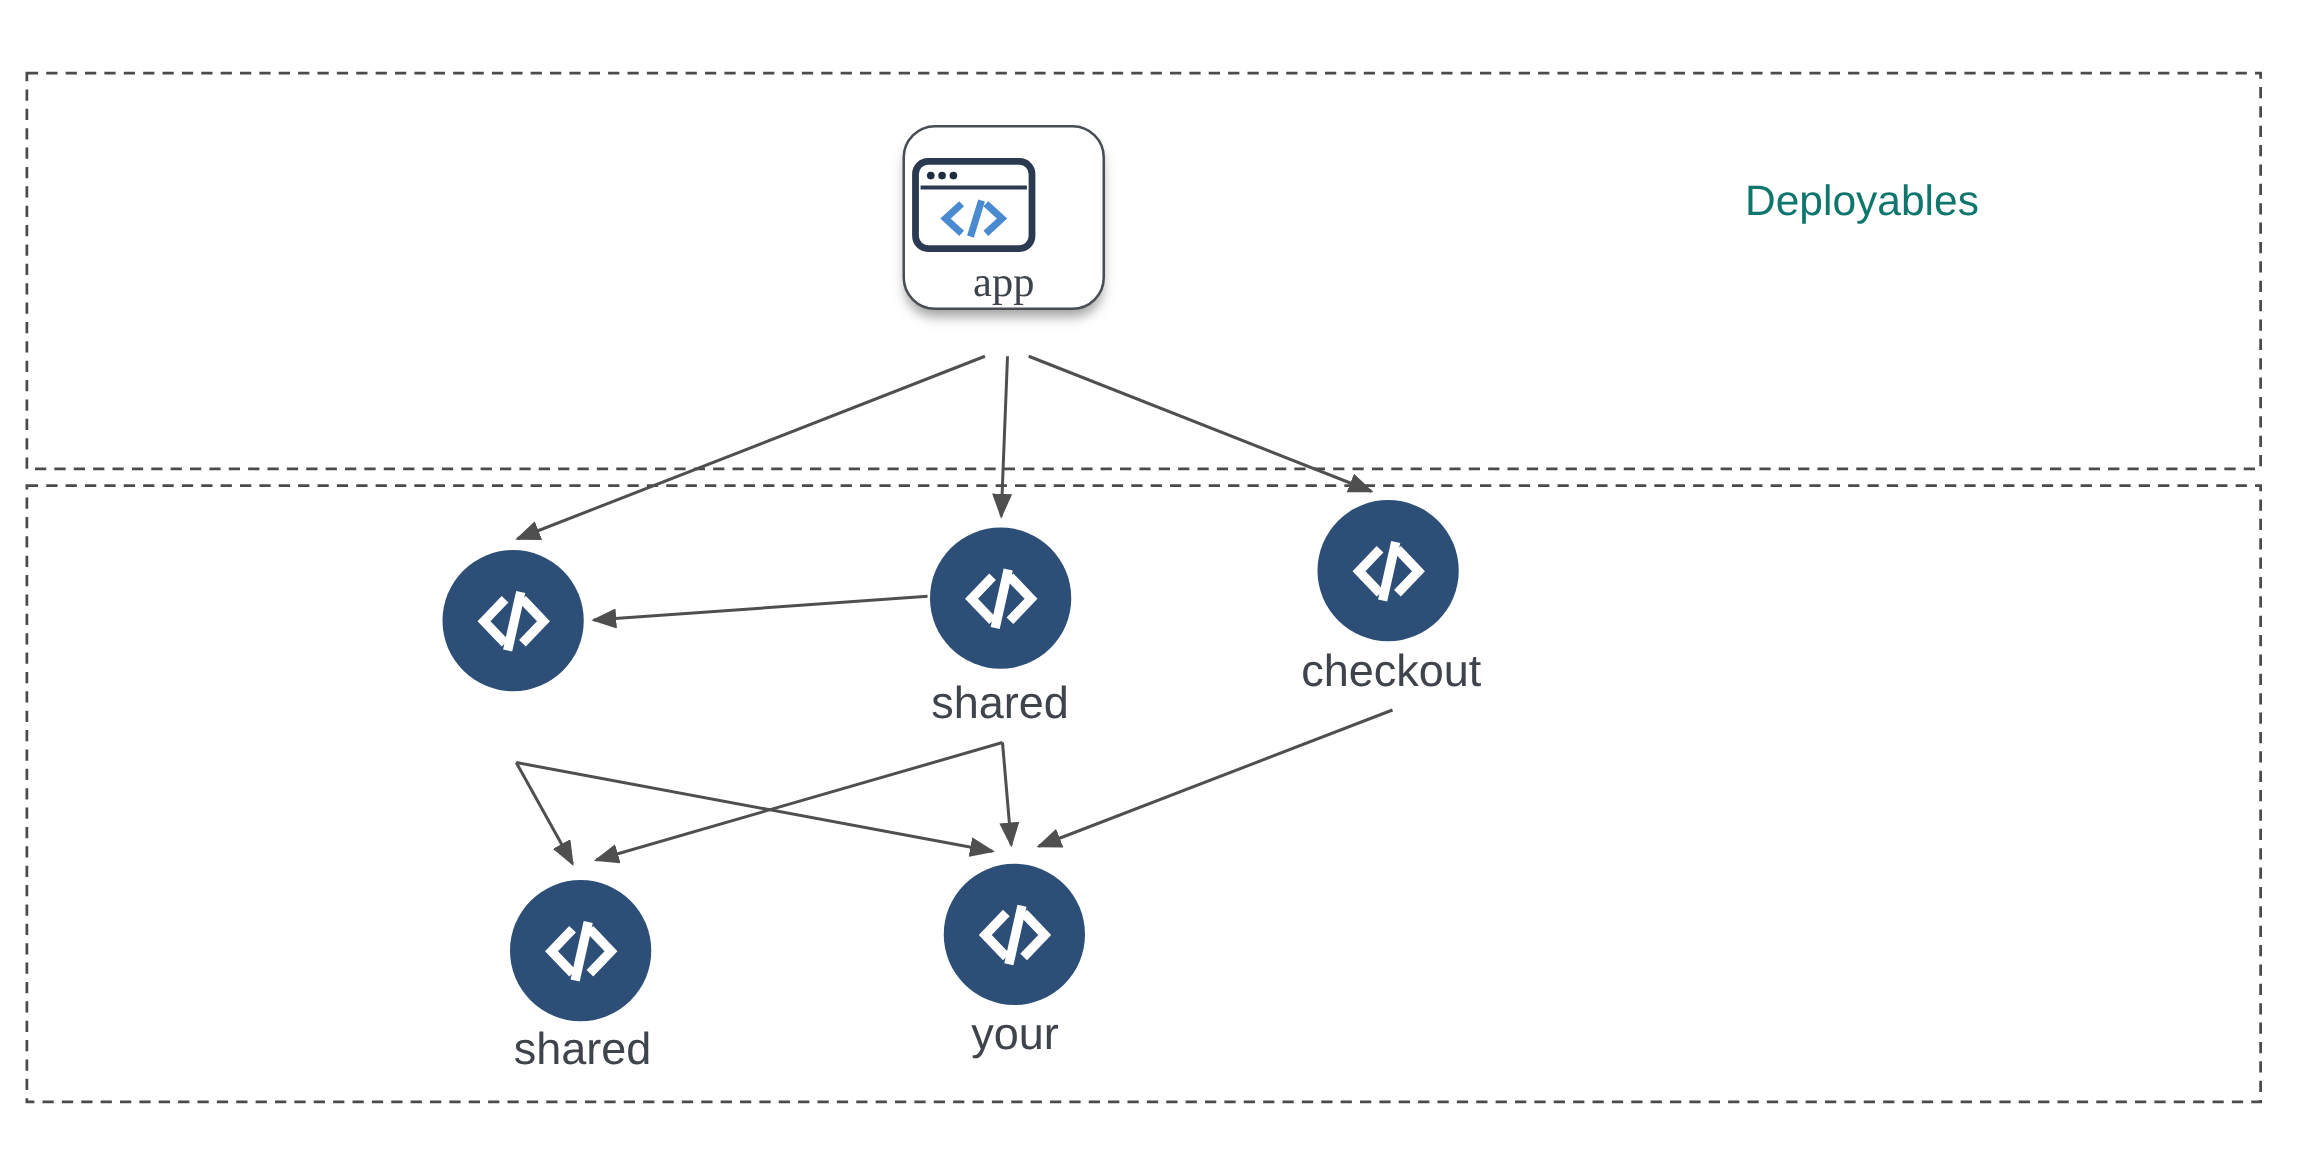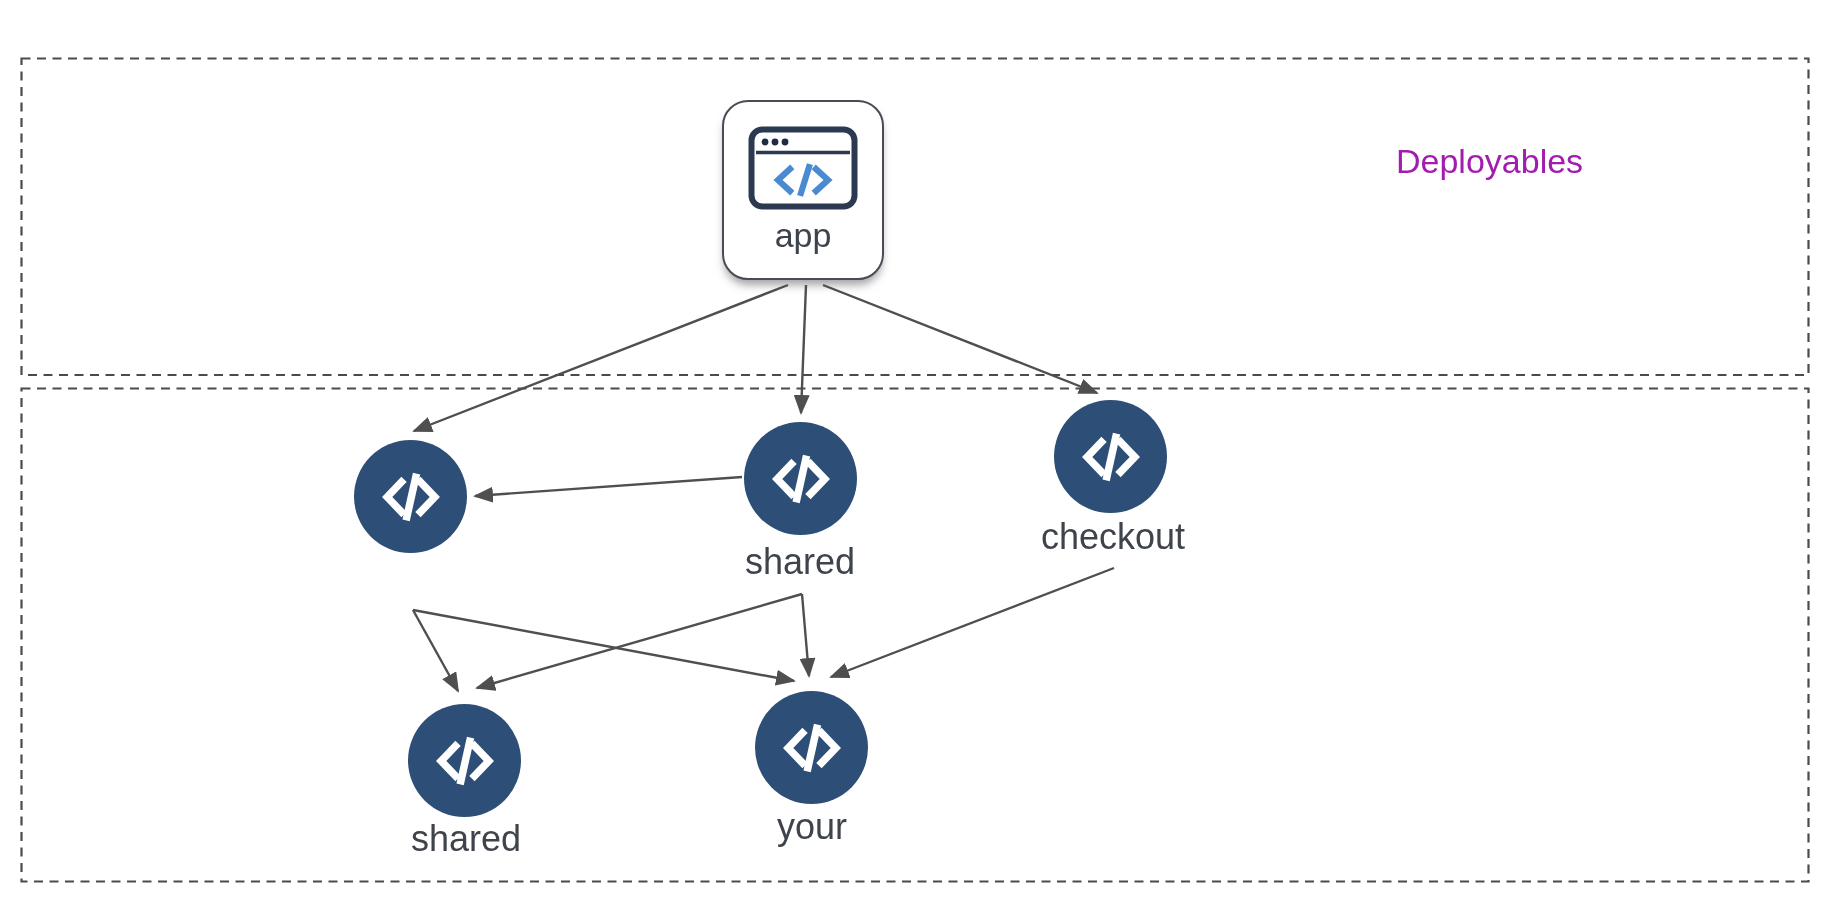--- a/index.html
+++ b/index.html
@@ -17,37 +17,37 @@
   .edges-layer {
     position: absolute;
     left: 0; top: 0;
     width: 1838px; height: 920px;
     pointer-events: none;
   }
 
   
   .zone-label { position: absolute; color: #3b4046; }
   .zone-title { font-size: 46px; font-weight: 700; letter-spacing: 0.5px; }
-  .zone-subtitle { font-size: 34px; font-weight: 400; margin-top: 12px; color: #a21caf; }
+  .zone-subtitle { font-size: 34px; font-weight: 400; margin-top: 12px; color: #0f766e; }
   .zone-label.apps { left: 1396px; top: 130px; }
   .zone-label.libs { left: 1393px; top: 512px; }
 
   
   .app-card {
     position: absolute;
     left: 722px; top: 100px;
-    width: 162px; height: 180px;
+    width: 162px; height: 148px;
     background: #ffffff;
     border: 2.5px solid #474c55;
     border-radius: 26px;
     box-shadow: 0 7px 9px -2px rgba(90, 90, 90, 0.55);
     display: flex;
     flex-direction: column;
-    align-items: center;
     padding-top: 24px;
+    font-family: Liberation Serif, serif;
   }
   .app-card .node-label {
     position: static;
     margin-top: 6px;
   }
 
   
   .lib-node {
     position: absolute;
     width: 113px; height: 113px;

